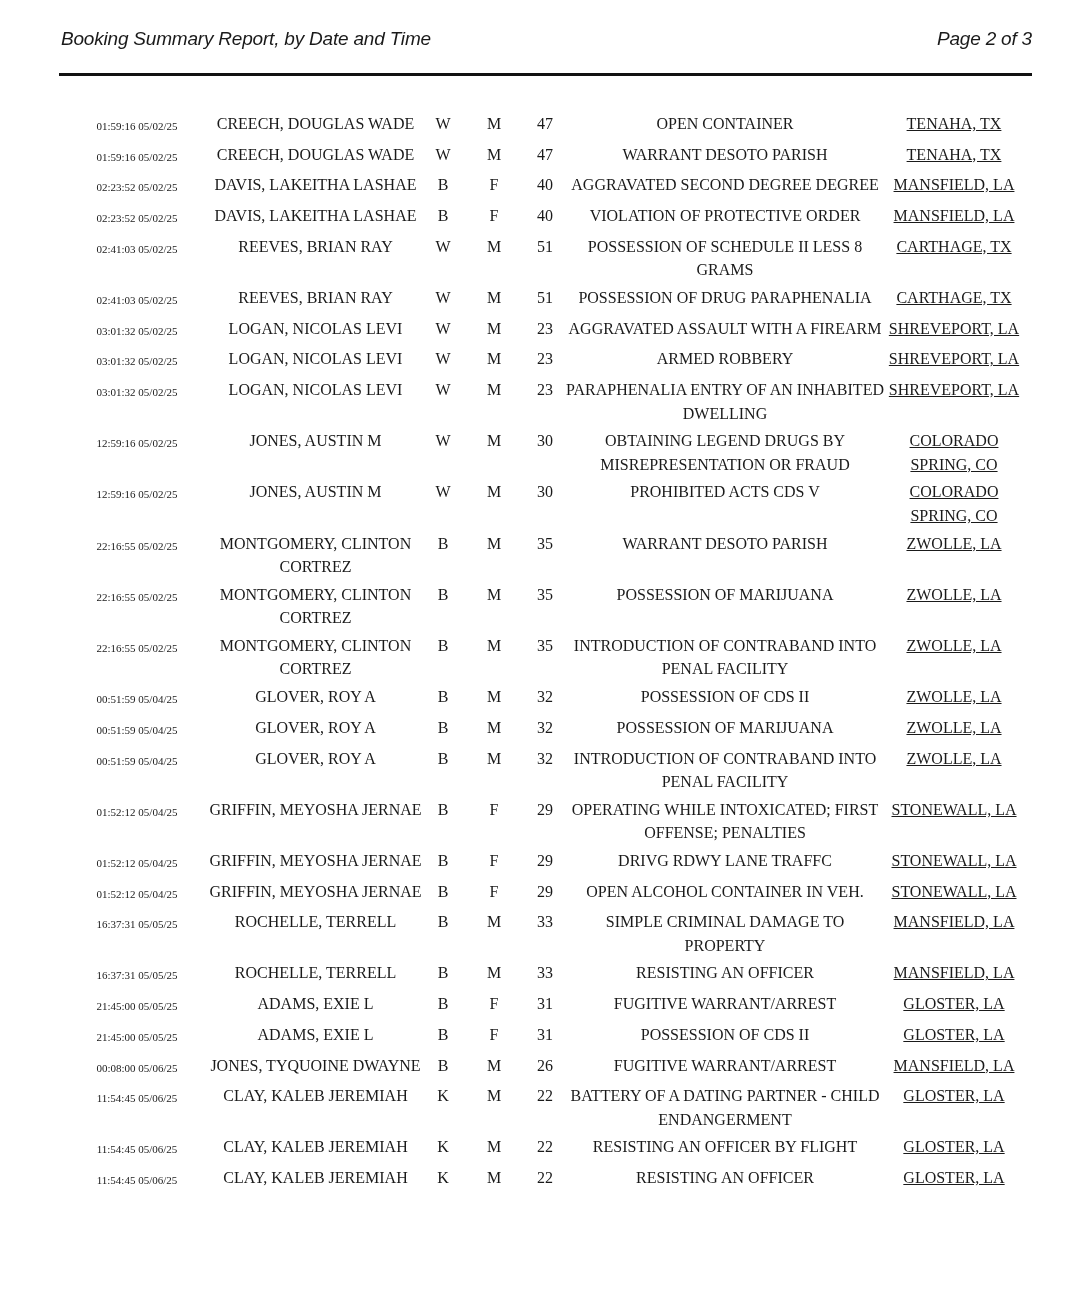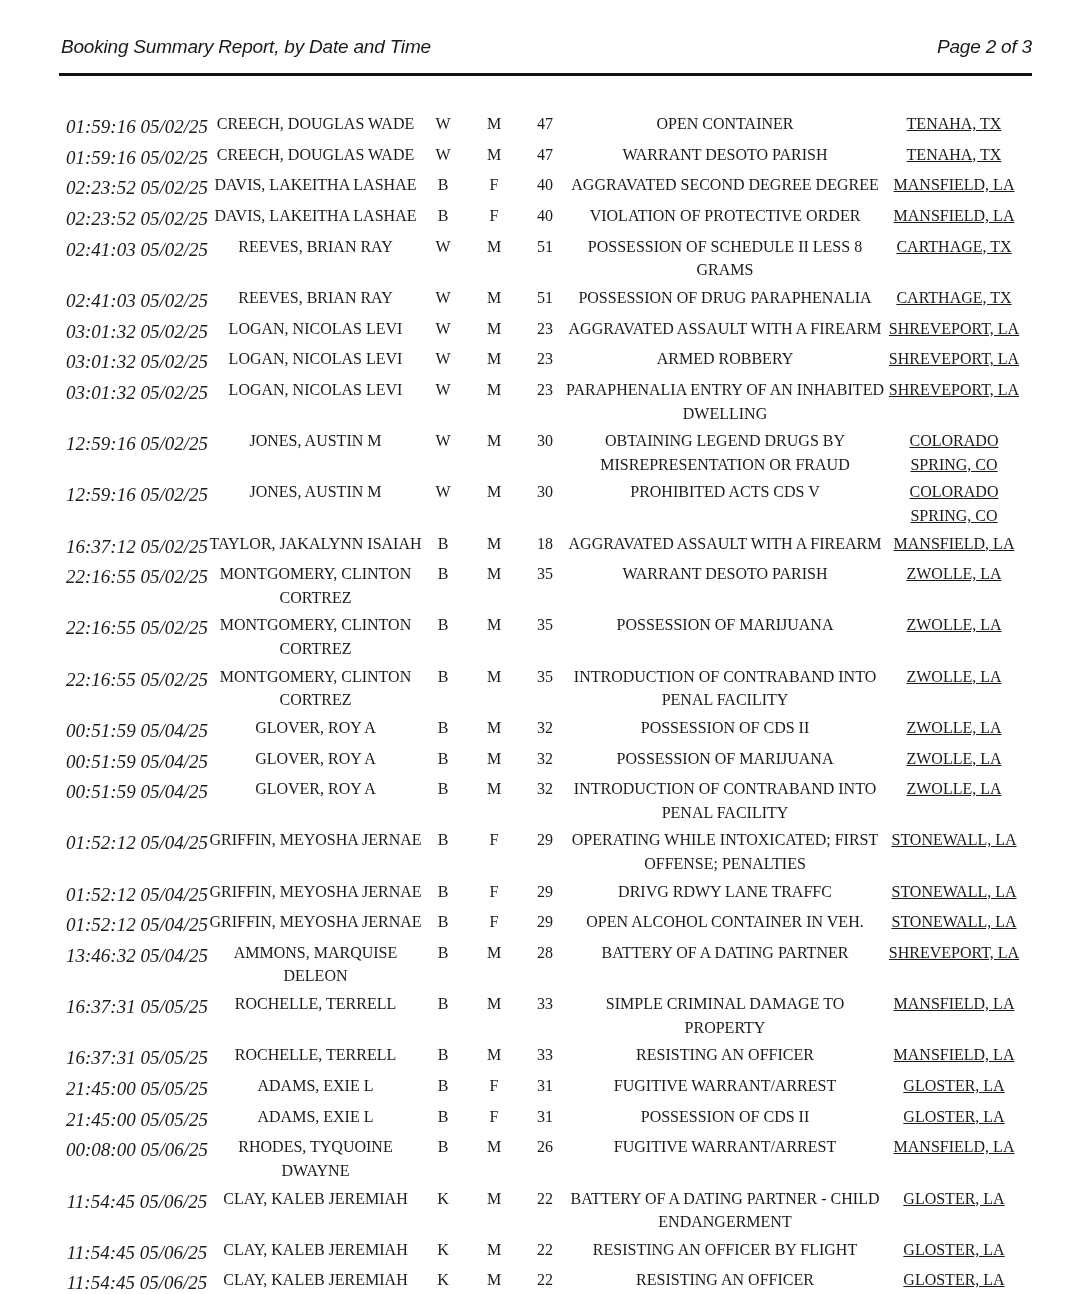--- a/index.html
+++ b/index.html
@@ -1,29 +1,29 @@
 <!DOCTYPE html>
 <html><head>
 <meta charset="utf-8">
 <style>
   html, body { margin: 0; padding: 0; background: #ffffff; }
   body { width: 1080px; height: 1294px; position: relative; overflow: hidden; color: #1a1a1a; }
   .header {
     position: absolute; left: 61px; right: 48px; top: 28px; height: 30px;
     font-family: "Liberation Sans", sans-serif; font-style: italic; font-size: 19px;
-    display: flex; justify-content: space-between; align-items: flex-end; letter-spacing: -0.2px;
+    display: flex; justify-content: space-between; align-items: flex-start; letter-spacing: -0.2px;
   }
   .rule { position: absolute; left: 59px; right: 48px; top: 73px; height: 3px; background: #111; }
   table.rows {
     position: absolute; left: 66px; top: 112px; border-collapse: collapse;
     font-family: "Liberation Serif", serif; font-size: 16px; line-height: 23.5px;
   }
   table.rows td { padding: 0; vertical-align: top; text-align: center; }
   table.rows tr td { padding-bottom: 4.2px; }
-  td.c-time { width: 142px; text-align: center; padding-top: 3px !important; font-size: 19px; font-style: italic; }
+  td.c-time { width: 142px; text-align: center; padding-top: 3px !important; font-size: 11px; }
   td.c-name { width: 215px; }
   td.c-race { width: 40px; }
   td.c-sex  { width: 62px; }
   td.c-age  { width: 40px; }
   td.c-chg  { width: 320px; }
   td.c-loc  { width: 138px; text-decoration: underline; }
 </style>
 </head>
 <body>
 
@@ -128,29 +128,20 @@
       <tr>
         <td class="c-time">12:59:16 05/02/25</td>
         <td class="c-name">JONES, AUSTIN M</td>
         <td class="c-race">W</td>
         <td class="c-sex">M</td>
         <td class="c-age">30</td>
         <td class="c-chg">PROHIBITED ACTS CDS V</td>
         <td class="c-loc">COLORADO SPRING, CO</td>
       </tr>
       <tr>
-        <td class="c-time">16:37:12 05/02/25</td>
-        <td class="c-name">TAYLOR, JAKALYNN ISAIAH</td>
-        <td class="c-race">B</td>
-        <td class="c-sex">M</td>
-        <td class="c-age">18</td>
-        <td class="c-chg">AGGRAVATED ASSAULT WITH A FIREARM</td>
-        <td class="c-loc">MANSFIELD, LA</td>
-      </tr>
-      <tr>
         <td class="c-time">22:16:55 05/02/25</td>
         <td class="c-name">MONTGOMERY, CLINTON CORTREZ</td>
         <td class="c-race">B</td>
         <td class="c-sex">M</td>
         <td class="c-age">35</td>
         <td class="c-chg">WARRANT DESOTO PARISH</td>
         <td class="c-loc">ZWOLLE, LA</td>
       </tr>
       <tr>
         <td class="c-time">22:16:55 05/02/25</td>
@@ -218,29 +209,20 @@
       <tr>
         <td class="c-time">01:52:12 05/04/25</td>
         <td class="c-name">GRIFFIN, MEYOSHA JERNAE</td>
         <td class="c-race">B</td>
         <td class="c-sex">F</td>
         <td class="c-age">29</td>
         <td class="c-chg">OPEN ALCOHOL CONTAINER IN VEH.</td>
         <td class="c-loc">STONEWALL, LA</td>
       </tr>
       <tr>
-        <td class="c-time">13:46:32 05/04/25</td>
-        <td class="c-name">AMMONS, MARQUISE DELEON</td>
-        <td class="c-race">B</td>
-        <td class="c-sex">M</td>
-        <td class="c-age">28</td>
-        <td class="c-chg">BATTERY OF A DATING PARTNER</td>
-        <td class="c-loc">SHREVEPORT, LA</td>
-      </tr>
-      <tr>
         <td class="c-time">16:37:31 05/05/25</td>
         <td class="c-name">ROCHELLE, TERRELL</td>
         <td class="c-race">B</td>
         <td class="c-sex">M</td>
         <td class="c-age">33</td>
         <td class="c-chg">SIMPLE CRIMINAL DAMAGE TO PROPERTY</td>
         <td class="c-loc">MANSFIELD, LA</td>
       </tr>
       <tr>
         <td class="c-time">16:37:31 05/05/25</td>
@@ -264,21 +246,21 @@
         <td class="c-time">21:45:00 05/05/25</td>
         <td class="c-name">ADAMS, EXIE L</td>
         <td class="c-race">B</td>
         <td class="c-sex">F</td>
         <td class="c-age">31</td>
         <td class="c-chg">POSSESSION OF CDS II</td>
         <td class="c-loc">GLOSTER, LA</td>
       </tr>
       <tr>
         <td class="c-time">00:08:00 05/06/25</td>
-        <td class="c-name">RHODES, TYQUOINE DWAYNE</td>
+        <td class="c-name">JONES, TYQUOINE DWAYNE</td>
         <td class="c-race">B</td>
         <td class="c-sex">M</td>
         <td class="c-age">26</td>
         <td class="c-chg">FUGITIVE WARRANT/ARREST</td>
         <td class="c-loc">MANSFIELD, LA</td>
       </tr>
       <tr>
         <td class="c-time">11:54:45 05/06/25</td>
         <td class="c-name">CLAY, KALEB JEREMIAH</td>
         <td class="c-race">K</td>

